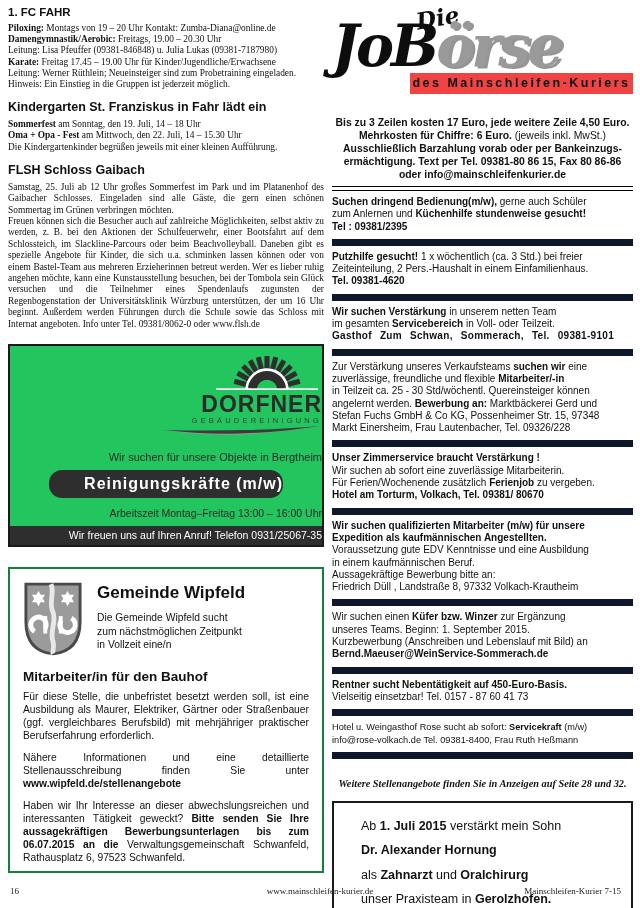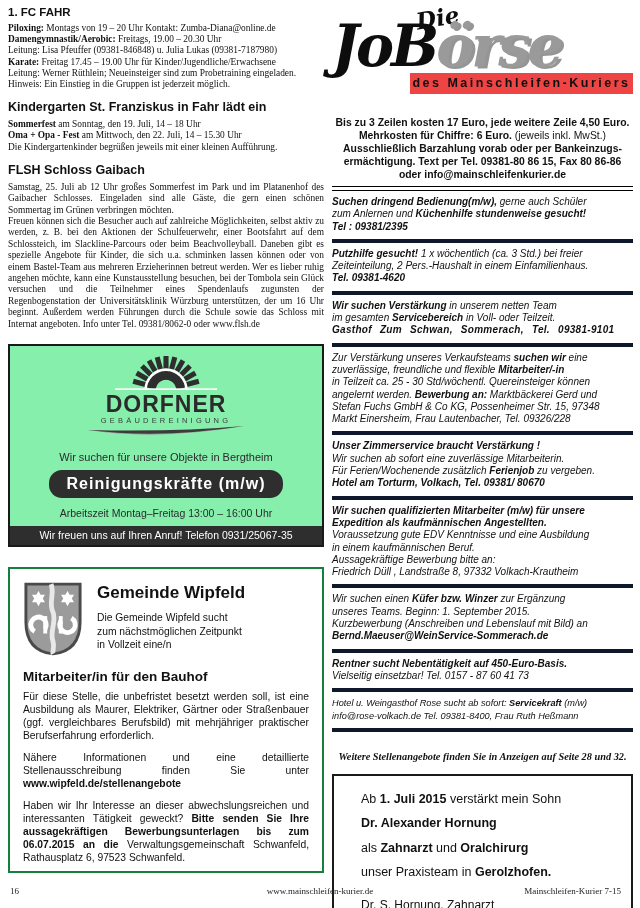--- a/index.html
+++ b/index.html
@@ -12,21 +12,21 @@
   .right-col{position:absolute;left:332px;top:4px;width:301px;}
 
   
   .sec-title{font-family:"Liberation Sans",sans-serif;font-weight:bold;font-size:11.5px;margin:0 0 5px 0;}
   .sec-title.mt{margin-top:10px;}
   .sec-title.big{font-size:12.5px;}
   .serif-lines .rl{font-family:"Liberation Serif",serif;font-size:9.4px;line-height:11.2px;}
   .serif-para{font-family:"Liberation Serif",serif;font-size:9.4px;line-height:11.4px;text-align:justify;}
 
   
-  .dorfner-box{margin-top:14px;border:2px solid #1a1a1a;height:199px;position:relative;text-align:center;overflow:hidden;background:#86efac;}
+  .dorfner-box{margin-top:14px;border:2px solid #1a1a1a;height:199px;position:relative;text-align:right;overflow:hidden;background:#22c55e;}
   .dorfner-logo{margin-top:10px;}
   .dorfner-brand{font-weight:bold;font-size:23px;letter-spacing:1px;color:#2b2b2b;line-height:20px;}
   .dorfner-sub{font-size:7.5px;letter-spacing:3.2px;color:#3a3a3a;margin-top:2px;}
   .dorfner-line1{font-size:11px;color:#2b2b2b;margin-top:8px;}
   .dorfner-bar{margin:7px auto 0;width:234px;background:#2e2e2e;color:#fff;border-radius:13px;font-weight:bold;font-size:16px;line-height:28px;letter-spacing:1px;}
   .dorfner-hours{font-size:10.5px;color:#2b2b2b;margin-top:9px;}
   .dorfner-foot{position:absolute;left:0;right:0;bottom:0;background:#2e2e2e;color:#fff;font-size:10.5px;line-height:19px;}
 
   
   .wipfeld-box{margin-top:20px;border:2px solid #15803d;height:306px;padding:12px 13px 0 13px;box-sizing:border-box;overflow:hidden;background:#fff;}
@@ -42,21 +42,21 @@
   .logo-main{position:absolute;left:0;top:2px;font-family:"DejaVu Serif",serif;font-style:italic;font-weight:bold;font-size:57px;letter-spacing:-3px;line-height:80px;white-space:nowrap;}
   .logo-jo{color:#0d0d0d;}
   .logo-rse{color:#9a9a9a;text-shadow:3px 2px 0 rgba(20,20,20,0.45);}
   .logo-bar{position:absolute;left:78px;right:0;bottom:0;height:21px;background:#ef4444;color:#101010;font-weight:bold;font-size:12.5px;line-height:21px;letter-spacing:2.5px;text-align:center;}
 
   
   .pricing{margin-top:22px;text-align:center;}
   .pricing .rl{font-size:10.4px;line-height:13px;font-weight:bold;}
   .pricing .rl span:not(.b){font-weight:normal;}
   .dbl{border-top:1.5px solid #000;border-bottom:1.5px solid #000;height:3px;margin-top:5px;}
-  .ad{border-bottom:4px solid #0f172a;padding:5px 0 6px;font-style:italic;}
+  .ad{border-bottom:7px solid #0f172a;padding:5px 0 6px;}
   .ad .rl{font-size:10px;line-height:12.3px;}
   .ad.small .rl{font-size:9.2px;}
   #ad-3 .rl:nth-child(3){word-spacing:5px;letter-spacing:0.3px;}
   .note{font-family:"Liberation Serif",serif;font-style:italic;font-weight:bold;font-size:10.3px;text-align:center;margin:19px 0 0 0;}
 
   
   .hornung-box{border:2px solid #1a1a1a;margin-top:12px;height:193px;box-sizing:border-box;padding:17px 0 0 27px;background:#fff;overflow:hidden;}
   .htop .rl{font-size:12.5px;line-height:12.5px;margin-bottom:12px;}
   .hbot{margin-top:18px;}
   .hbot .rl{font-size:12px;line-height:16px;}

